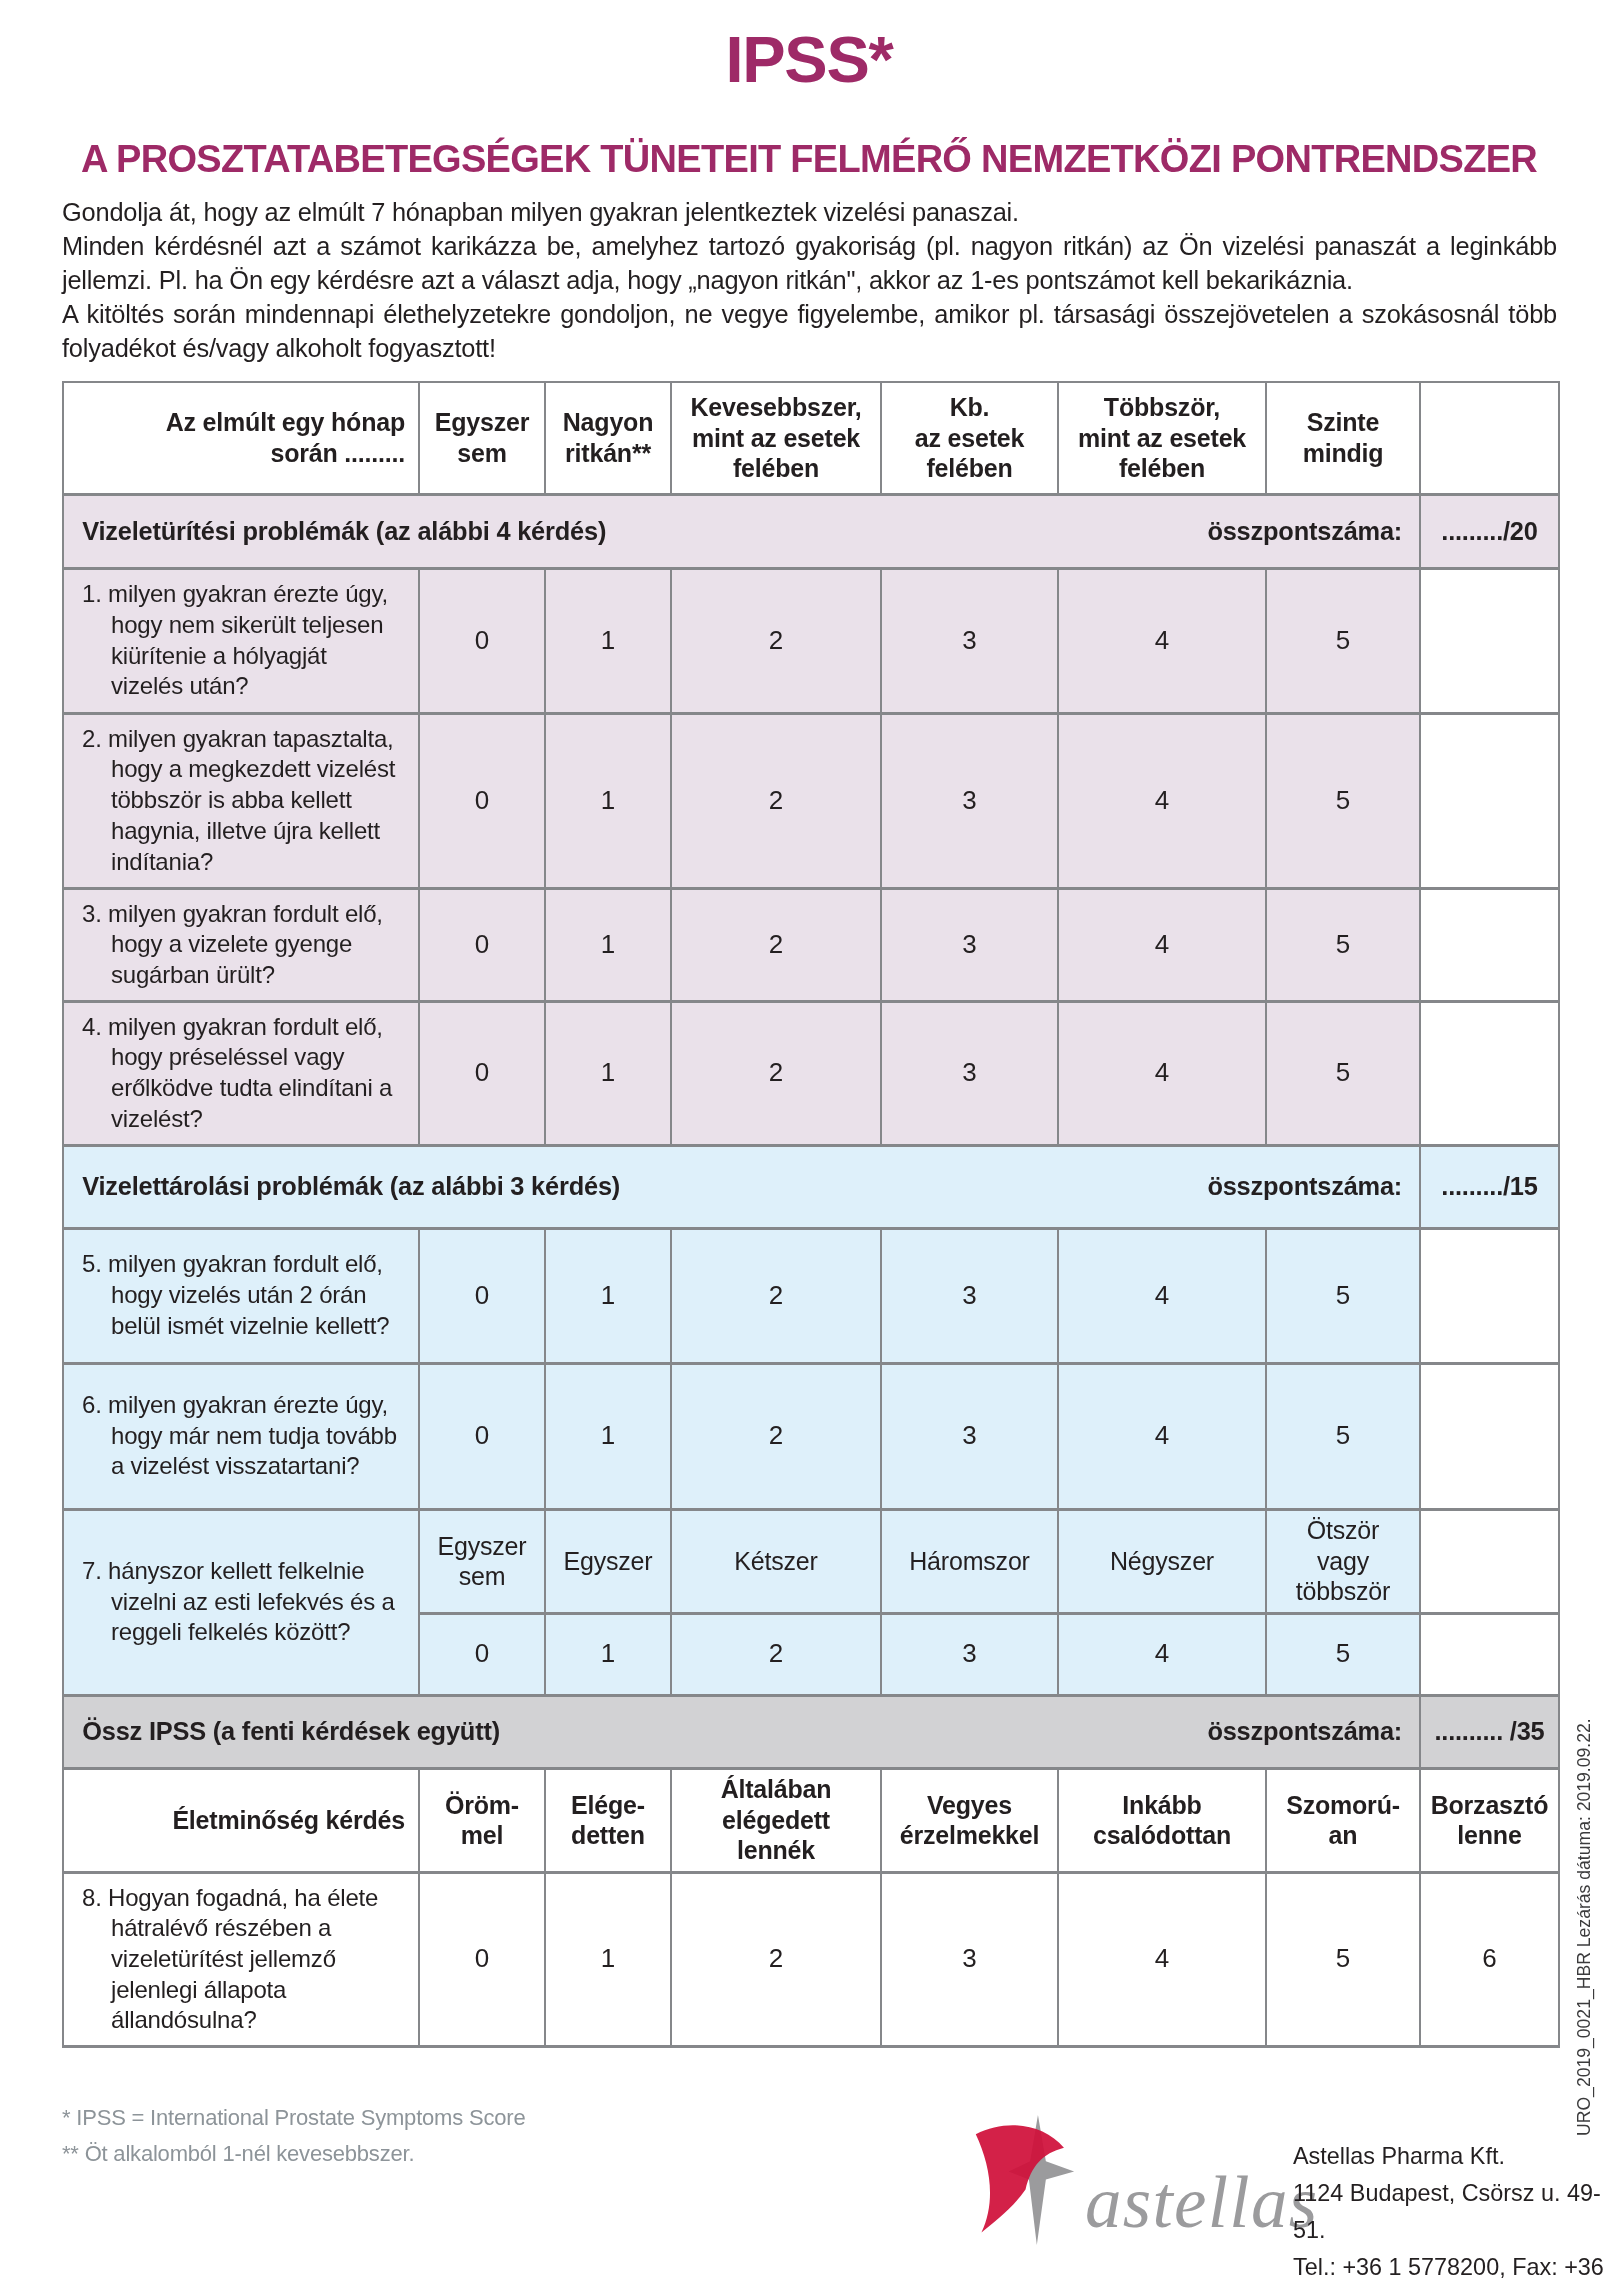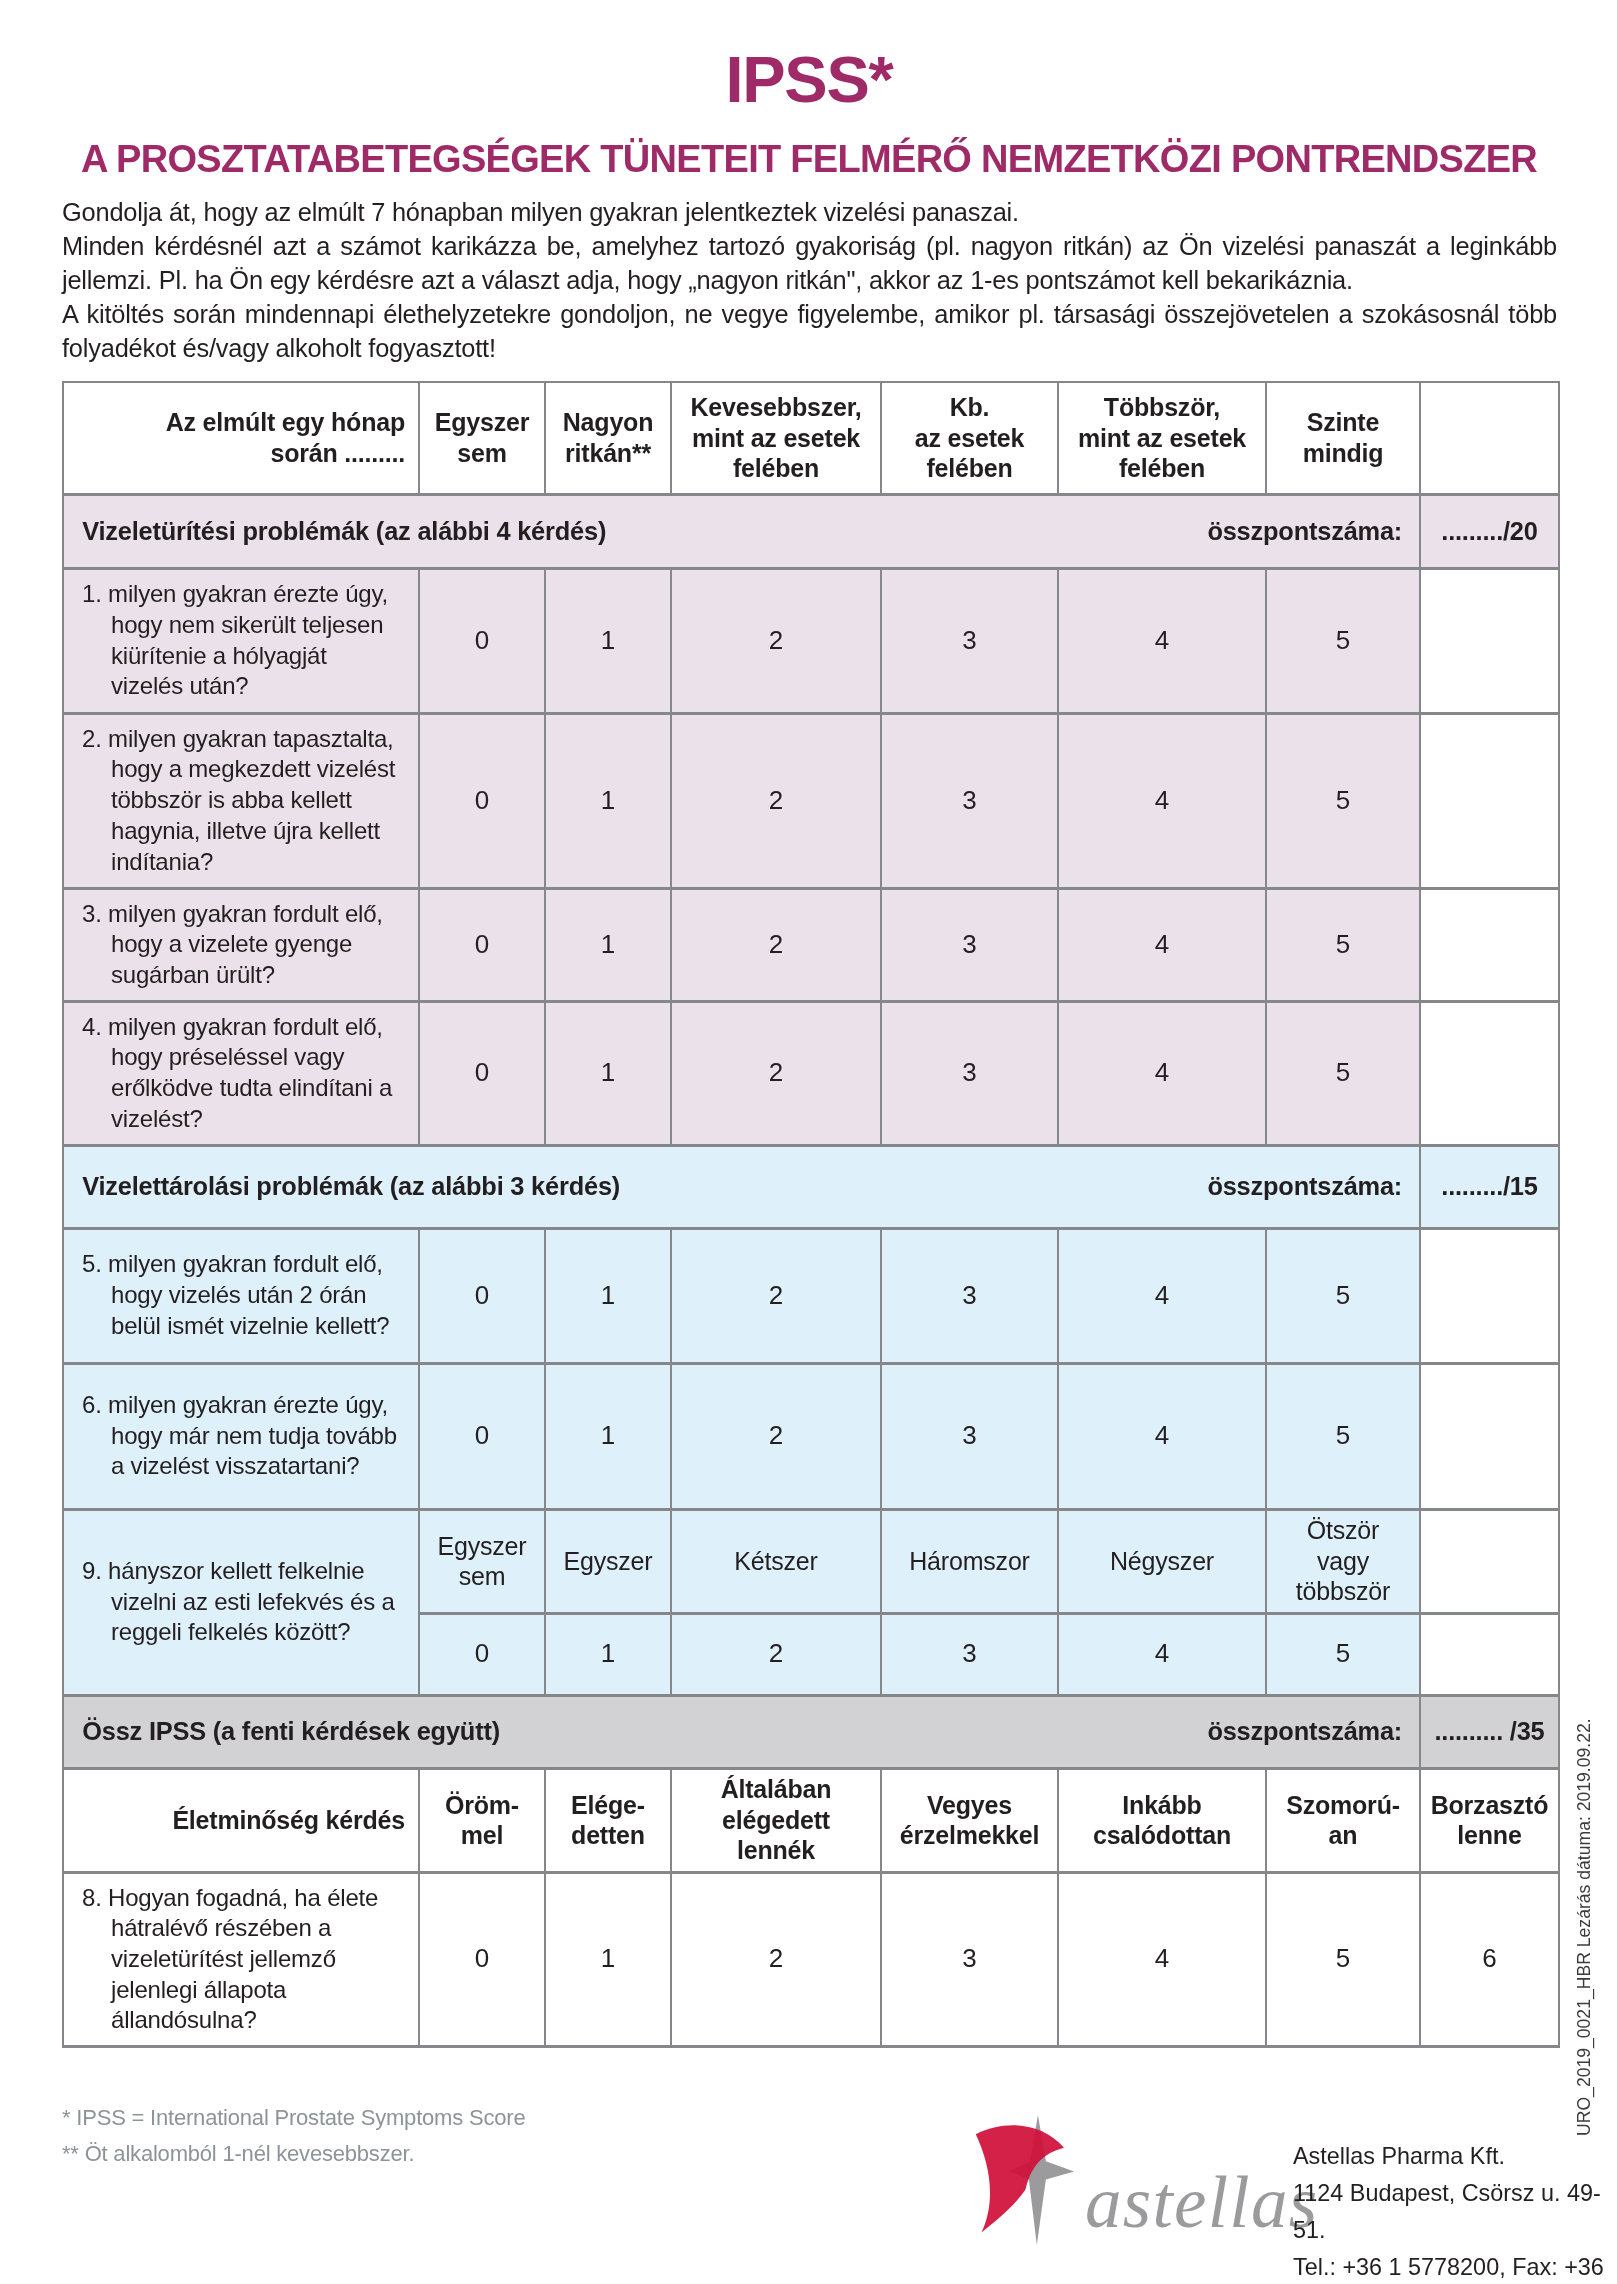--- a/index.html
+++ b/index.html
@@ -9,21 +9,21 @@
     --blue:#def0fa;
     --gray:#d2d2d4;
     --bord:#85878a;
     --foot:#8d9499;
   }
   *{box-sizing:border-box;margin:0;padding:0;}
   html,body{background:#ffffff;}
   body{font-family:"Liberation Sans",sans-serif;color:var(--ink);}
   .page{position:relative;width:1617px;height:2284px;background:#fff;overflow:hidden;}
 
-  .title{position:absolute;left:62px;top:42px;width:1494px;text-align:center;
+  .title{position:absolute;left:62px;top:22px;width:1494px;text-align:center;
          font-size:65px;font-weight:bold;color:var(--accent);letter-spacing:-1.3px;}
   .subtitle{position:absolute;left:39px;top:138px;width:1540px;text-align:center;
          font-size:38px;font-weight:bold;color:var(--accent);letter-spacing:-0.7px;white-space:nowrap;}
   .intro{position:absolute;left:62px;top:195px;width:1495px;font-size:25.4px;line-height:34px;letter-spacing:-0.2px;}
   .intro p{margin:0;}
   .intro p.just{text-align:justify;}
 
   table.form{position:absolute;left:62px;top:381px;width:1495px;border-collapse:collapse;table-layout:fixed;}
   td{border:2px solid var(--bord);border-top-width:3.9px;border-bottom-width:3.9px;
      vertical-align:middle;text-align:center;font-size:25px;line-height:1.22;letter-spacing:-0.2px;
@@ -184,21 +184,21 @@
       <td class="num">0</td>
       <td class="num">1</td>
       <td class="num">2</td>
       <td class="num">3</td>
       <td class="num">4</td>
       <td class="num">5</td>
       <td class="white"></td>
     </tr>
 
     <tr class="rblue" style="height:104px">
-      <td class="qcell" rowspan="2">9. hányszor kellett felkelnie vizelni az esti lefekvés és a reggeli felkelés között?</td>
+      <td class="qcell" rowspan="2">7. hányszor kellett felkelnie vizelni az esti lefekvés és a reggeli felkelés között?</td>
       <td class="pre">Egyszer
 sem</td>
       <td class="pre">Egyszer</td>
       <td class="pre">Kétszer</td>
       <td class="pre">Háromszor</td>
       <td class="pre">Négyszer</td>
       <td class="pre">Ötször
 vagy
 többször</td>
       <td class="white"></td>

